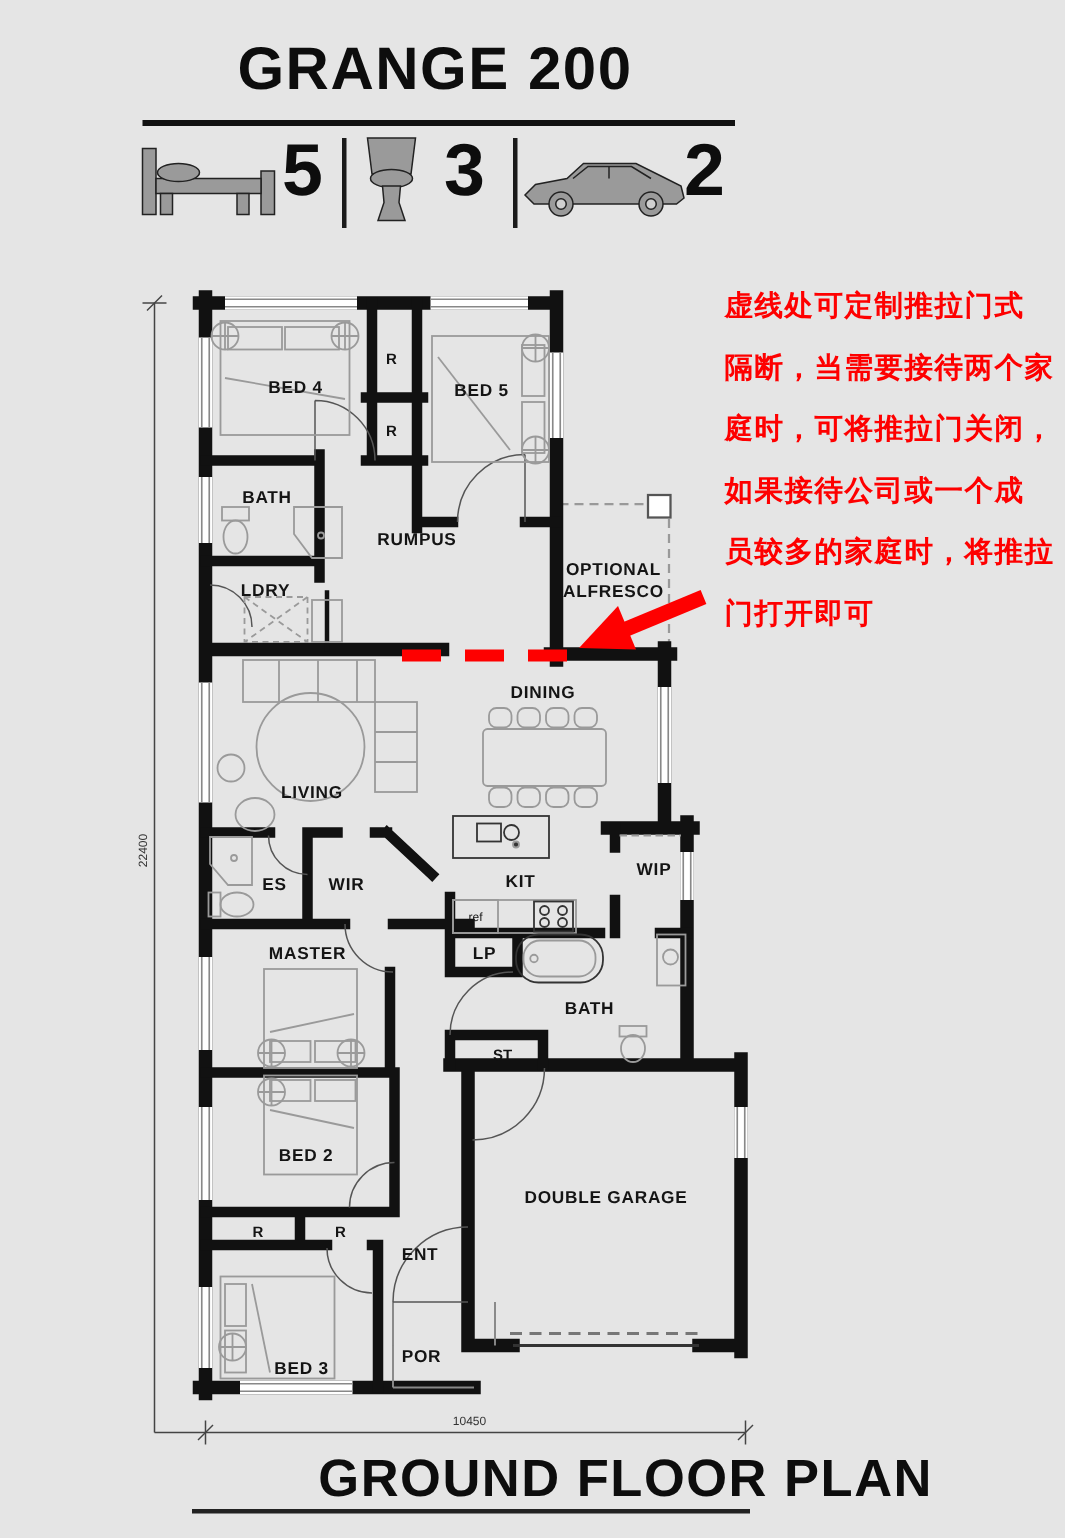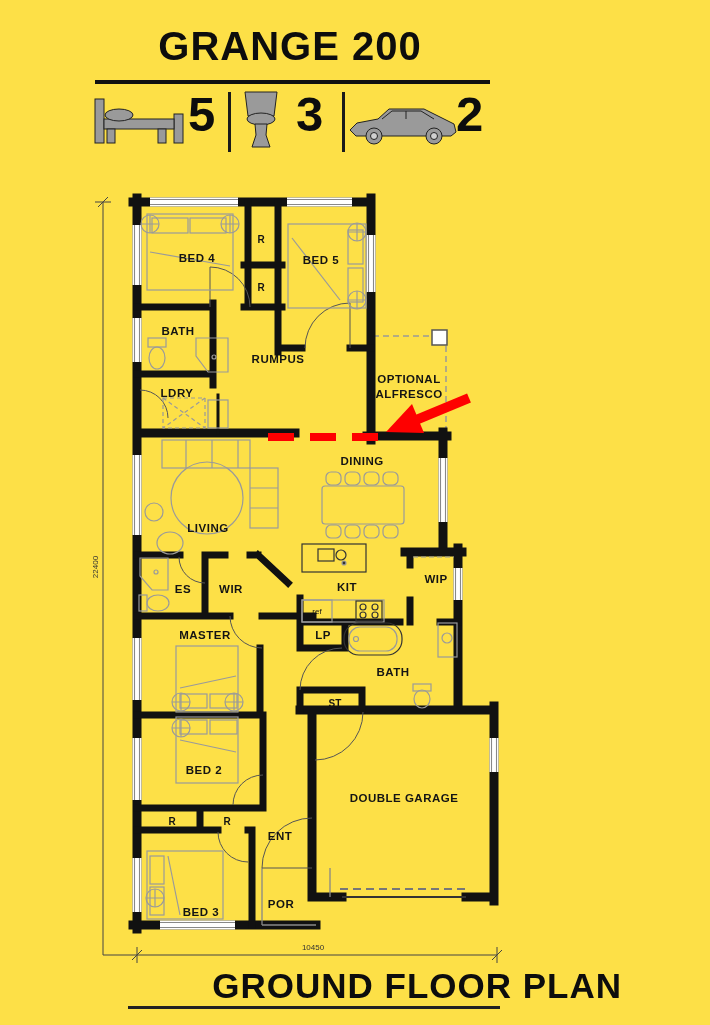--- a/index.html
+++ b/index.html
@@ -1,16 +1,16 @@
 <!DOCTYPE html>
 <html><head>
 <meta charset="utf-8">
 <style>
   html,body{margin:0;padding:0;background:#fff;}
-  #page{position:relative;width:710px;height:1025px;background:#fde047;overflow:hidden;
+  #page{position:relative;width:710px;height:1025px;background:#e5e5e5;overflow:hidden;
         font-family:"Liberation Sans",sans-serif;color:#111;}
   .abs{position:absolute;}
   #plan-title{top:24px;left:0;width:580px;text-align:center;font-size:40px;font-weight:bold;
               letter-spacing:1px;color:#0d0d0d;}
   #title-underline{top:80px;left:95px;width:395px;height:4px;background:#111;}
   .num{position:absolute;top:86px;font-size:49px;font-weight:bold;color:#0d0d0d;line-height:56px;}
   .vdiv{position:absolute;top:92px;width:3px;height:60px;background:#1a1a1a;}
   #annotation{top:184px;left:483px;width:225px;font-size:19px;font-weight:bold;
               line-height:41px;color:#fe0000;letter-spacing:1px;}
   #footer-title{top:966px;left:0;width:622px;text-align:right;font-size:35px;font-weight:bold;
@@ -59,20 +59,28 @@
       <polyline points="34,17 44,9 73,9 86,17" fill="none" stroke="#222"></polyline>
       <line x1="58" y1="9" x2="58" y2="17" stroke="#222"></line>
       <circle cx="26" cy="34" r="8" fill="#9a9a9a" stroke="#222"></circle>
       <circle cx="26" cy="34" r="3.5" fill="#cfcfcf" stroke="#222"></circle>
       <circle cx="86" cy="34" r="8" fill="#9a9a9a" stroke="#222"></circle>
       <circle cx="86" cy="34" r="3.5" fill="#cfcfcf" stroke="#222"></circle>
     </svg>
     <div class="num" style="left:456px;">2</div>
   </div>
 
+  <div class="abs" id="annotation">
+    <div>虚线处可定制推拉门式</div>
+    <div>隔断，当需要接待两个家</div>
+    <div>庭时，可将推拉门关闭，</div>
+    <div>如果接待公司或一个成</div>
+    <div>员较多的家庭时，将推拉</div>
+    <div>门打开即可</div>
+  </div>
 
   <svg class="abs" style="left:0;top:0;" width="710" height="1025" viewBox="0 0 710 1025">
 
     <g stroke="#444" stroke-width="1">
       <line x1="103" y1="202" x2="103" y2="955"></line>
       <line x1="103" y1="955" x2="497" y2="955"></line>
       <line x1="95" y1="202" x2="111" y2="202"></line>
         <line x1="98" y1="207" x2="108" y2="197"></line>
       <line x1="137" y1="947" x2="137" y2="963"></line>
         <line x1="132" y1="960" x2="142" y2="950"></line>

